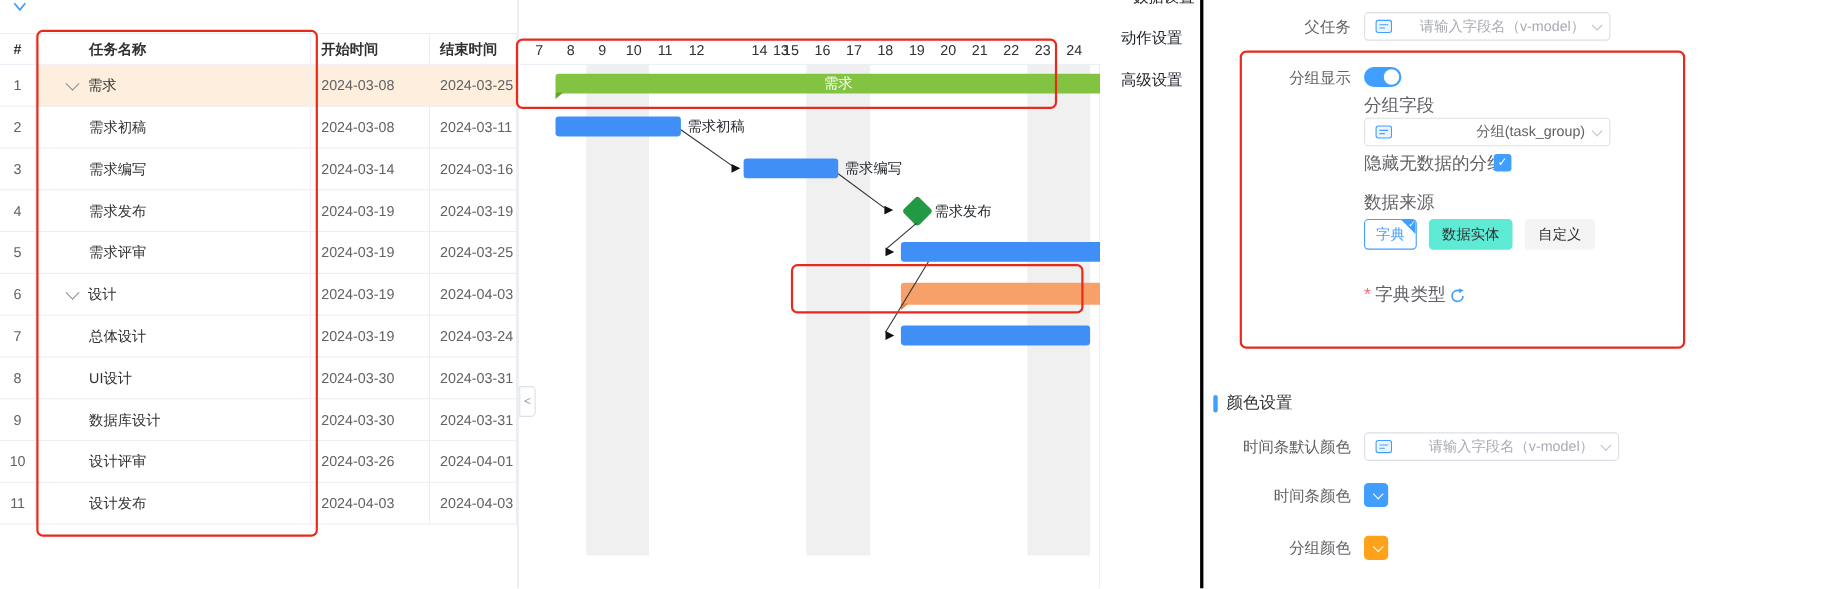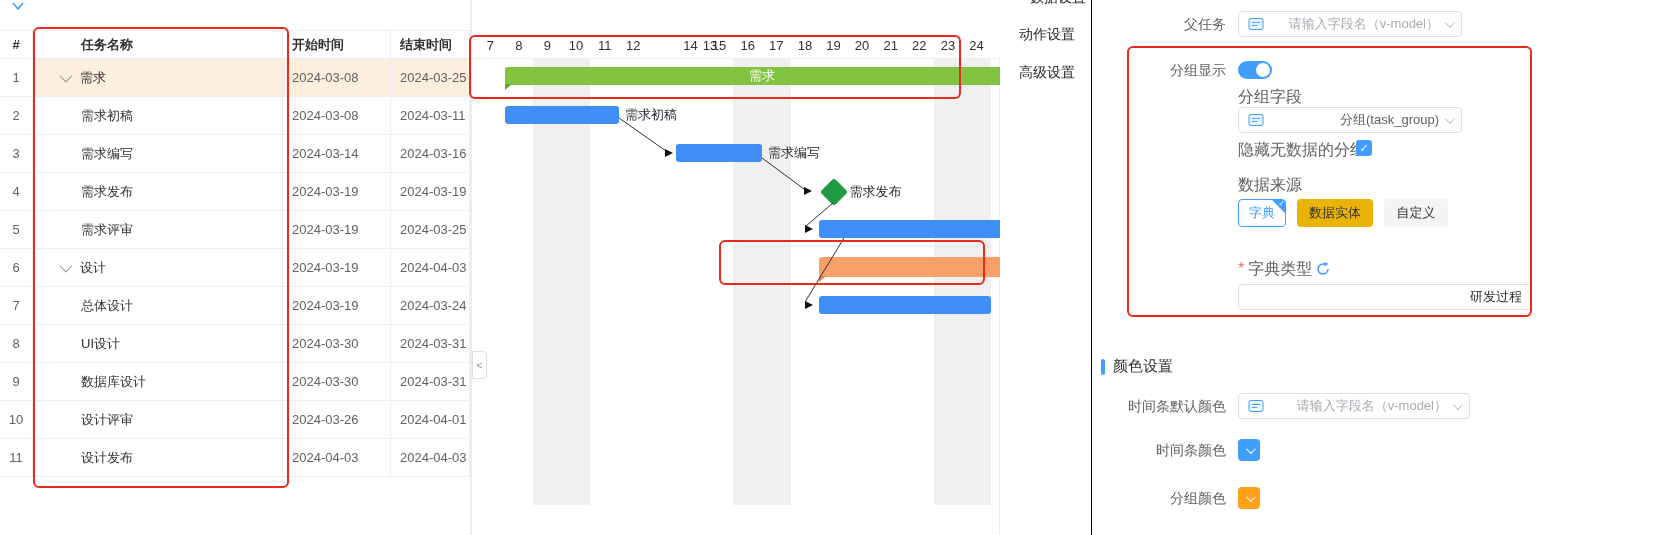--- a/index.html
+++ b/index.html
@@ -51,21 +51,21 @@
     display:flex; align-items:center; justify-content:center; z-index:7; cursor:pointer; }
 
   
   .nav-col { position:absolute; left:1000px; top:0; width:91px; height:535px; background:#fff; overflow:hidden; }
   .nav-item { position:absolute; left:19px; height:20px; line-height:20px; font-size:14px; color:#1f2329; cursor:pointer; white-space:nowrap; }
   .nav-p1 { top:-13px; left:30px; }
   .nav-p2 { top:24px; }
   .nav-p3 { top:62px; }
 
   
-  .settings { position:absolute; left:1091px; top:0; width:568px; height:535px; background:#fff; border-left:1px solid #000000; }
+  .settings { position:absolute; left:1091px; top:0; width:568px; height:535px; background:#fff; border-left:3px solid #000000; }
   .s-label { position:absolute; left:0; width:134px; text-align:right; font-size:14px; color:#606266; line-height:20px; white-space:nowrap; }
   .s-sublabel { position:absolute; font-size:16px; color:#606266; line-height:18px; white-space:nowrap; }
   .s-input { position:absolute; border:1px solid #dcdfe6; border-radius:4px; background:#fff;
     display:flex; align-items:center; padding:0 9px; gap:6px; font-size:13px; cursor:pointer;text-align:right; }
   .placeholder { color:#a8abb2; flex:1; overflow:hidden; white-space:nowrap; }
   .sel-value { color:#606266; flex:1; white-space:nowrap; }
   .chev { width:7px; height:7px; border-right:1.4px solid #c0c4cc; border-bottom:1.4px solid #c0c4cc;
     transform:rotate(45deg) translateY(-2px); flex:none; }
   .inp-parent { left:146px; top:11px; width:224px; height:26px; }
   .lbl-parent { top:14px; }
@@ -77,21 +77,21 @@
   .lbl-hide { left:146px; top:141px; }
   .checkbox { position:absolute; left:264px; top:140px; width:16px; height:16px; background:#409eff; border-radius:3px;
     color:#fff; font-size:11px; line-height:16px; text-align:center; cursor:pointer; }
   .lbl-dsrc { left:146px; top:176px; }
   .seg-btn { position:absolute; top:199px; height:28px; border-radius:4px; font-size:13px;
     display:flex; align-items:center; justify-content:center; cursor:pointer; }
   .btn-dict { left:146px; width:48px; background:#fff; border:1px solid #409eff; color:#409eff; overflow:hidden; }
   .btn-dict::after { content:''; position:absolute; top:0; right:0;
     border-top:13px solid #409eff; border-left:13px solid transparent; }
   .btn-dict .fold-check { position:absolute; top:-1px; right:0px; font-size:8px; color:#fff; z-index:2; }
-  .btn-entity { left:205px; width:76px; background:#eab308; color:#303133; }
+  .btn-entity { left:205px; width:76px; background:#5eead4; color:#303133; }
   .btn-custom { left:292px; width:64px; background:#f4f4f5; color:#303133; }
   .lbl-dict-type { left:146px; top:260px; display:flex; align-items:center; gap:4px; }
   .req { color:#f56c6c; }
   .inp-dict { left:146px; top:284px; width:294px; height:26px; }
   .inp-dict .sel-value { color:#303133; }
   .sec-head { position:absolute; left:9px; top:357px; display:flex; align-items:center; gap:8px; }
   .sec-bar { width:4px; height:16px; border-radius:2px; background:#409eff; }
   .sec-title { font-size:15px; font-weight:normal; color:#303133; }
   .lbl-bar-default { top:396px; }
   .inp-bar-default { left:146px; top:393px; width:232px; height:26px; }
@@ -322,23 +322,20 @@
     <div class="seg-btn btn-custom">自定义</div>
 
     <div class="s-sublabel lbl-dict-type">
       <span class="req">*</span>
       <span>字典类型</span>
       <svg width="14" height="14" viewBox="0 0 14 14">
         <path d="M12 7 A5 5 0 1 1 8.6 2.3" fill="none" stroke="#409eff" stroke-width="1.5"></path>
         <path d="M8 0 L12.5 1.8 L8.8 4.6 Z" fill="#409eff"></path>
       </svg>
     </div>
-    <div class="s-input inp-dict">
-      <span class="sel-value">研发过程</span>
-    </div>
 
     <div class="sec-head">
       <div class="sec-bar"></div>
       <div class="sec-title">颜色设置</div>
     </div>
 
     <div class="s-label lbl-bar-default">时间条默认颜色</div>
     <div class="s-input inp-bar-default">
       <svg width="16" height="16">
         <rect x="1" y="2.5" width="14" height="11" rx="2" fill="#ecf5ff" stroke="#409eff"></rect>

